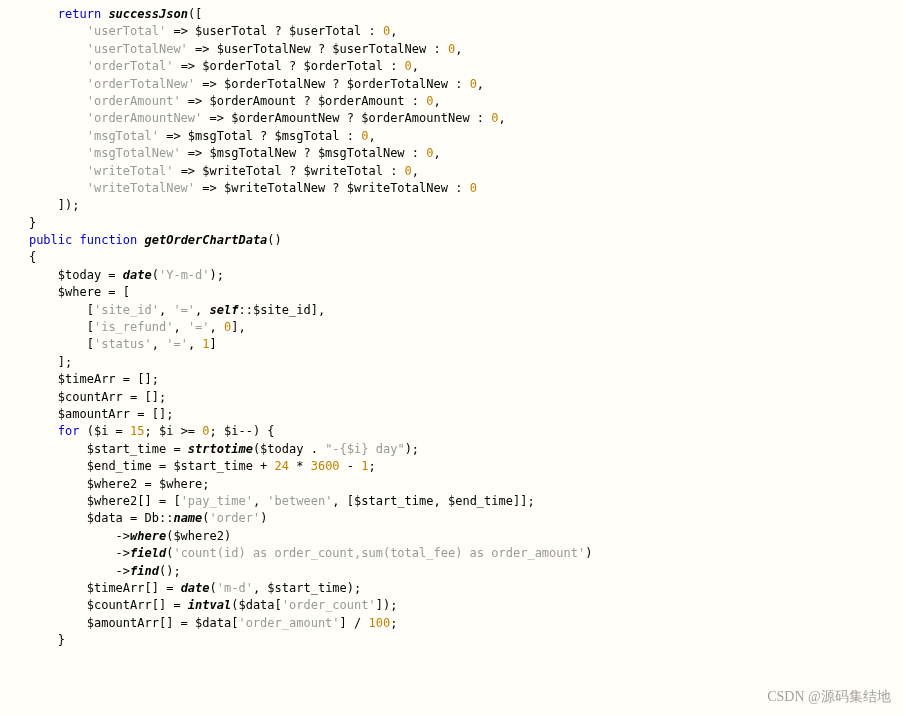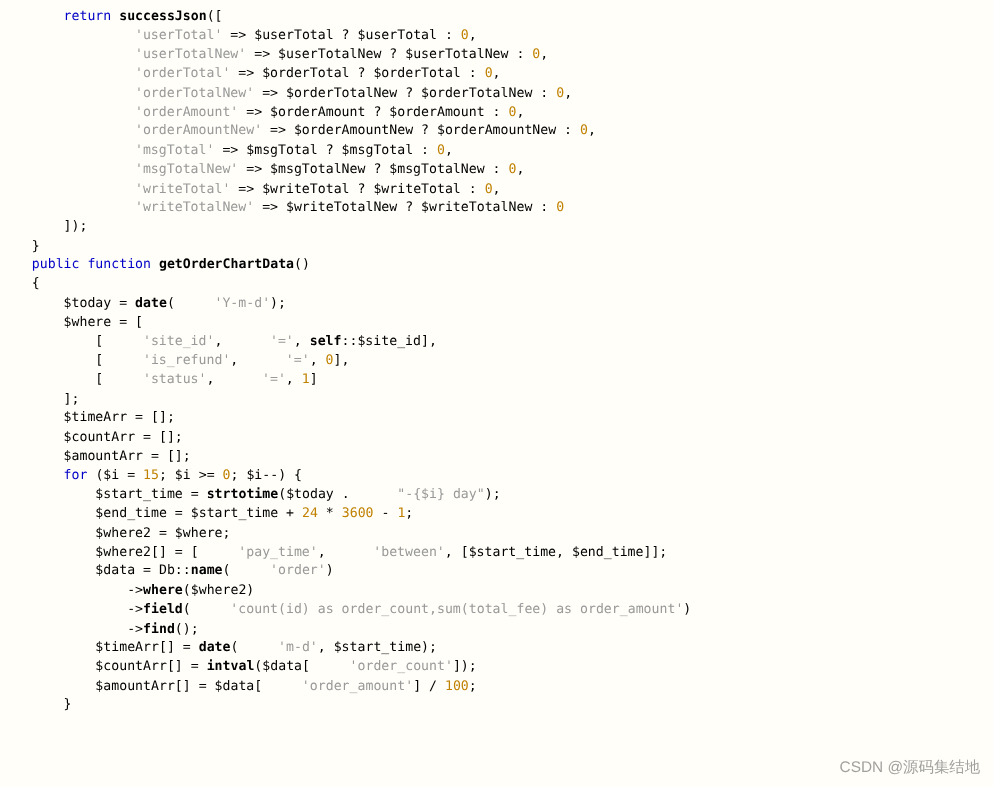--- a/index.html
+++ b/index.html
@@ -14,30 +14,30 @@
     height: 715px;
     overflow: hidden;
     position: relative;
   }
   pre {
     margin: 0;
     padding: 6px 0 0 0;
     white-space: pre;
   }
   .k  { color: #0000c8; font-weight: normal; }   
-  .fn { color: #000; font-weight: bold; }       
-  .s  { color: #999; margin-left: 36px; }                          
+  .fn { color: #000; font-weight: bold; font-style: italic; }       
+  .s  { color: #999; }                          
   .n  { color: #c08000; }                       
   .p  { color: #000; }                          
   .watermark {
     position: absolute;
     right: 12px;
     bottom: 8px;
     color: rgba(120,120,120,0.7);
-    font-family: Liberation Sans, sans-serif;
+    font-family: Liberation Serif, serif;
     font-size: 14px;
     text-align: right;
   }
 </style>
 </head>
 <body>
 
 <pre id="code"><div>        <span class="k">return</span><span class="p"> </span><span class="fn">successJson</span><span class="p">([</span></div><div>            <span class="s">'userTotal'</span><span class="p"> =&gt; $userTotal ? $userTotal : </span><span class="n">0</span><span class="p">,</span></div><div>            <span class="s">'userTotalNew'</span><span class="p"> =&gt; $userTotalNew ? $userTotalNew : </span><span class="n">0</span><span class="p">,</span></div><div>            <span class="s">'orderTotal'</span><span class="p"> =&gt; $orderTotal ? $orderTotal : </span><span class="n">0</span><span class="p">,</span></div><div>            <span class="s">'orderTotalNew'</span><span class="p"> =&gt; $orderTotalNew ? $orderTotalNew : </span><span class="n">0</span><span class="p">,</span></div><div>            <span class="s">'orderAmount'</span><span class="p"> =&gt; $orderAmount ? $orderAmount : </span><span class="n">0</span><span class="p">,</span></div><div>            <span class="s">'orderAmountNew'</span><span class="p"> =&gt; $orderAmountNew ? $orderAmountNew : </span><span class="n">0</span><span class="p">,</span></div><div>            <span class="s">'msgTotal'</span><span class="p"> =&gt; $msgTotal ? $msgTotal : </span><span class="n">0</span><span class="p">,</span></div><div>            <span class="s">'msgTotalNew'</span><span class="p"> =&gt; $msgTotalNew ? $msgTotalNew : </span><span class="n">0</span><span class="p">,</span></div><div>            <span class="s">'writeTotal'</span><span class="p"> =&gt; $writeTotal ? $writeTotal : </span><span class="n">0</span><span class="p">,</span></div><div>            <span class="s">'writeTotalNew'</span><span class="p"> =&gt; $writeTotalNew ? $writeTotalNew : </span><span class="n">0</span></div><div>        <span class="p">]);</span></div><div>    <span class="p">}</span></div><div></div><div>    <span class="k">public function</span><span class="p"> </span><span class="fn">getOrderChartData</span><span class="p">()</span></div><div>    <span class="p">{</span></div><div>        <span class="p">$today = </span><span class="fn">date</span><span class="p">(</span><span class="s">'Y-m-d'</span><span class="p">);</span></div><div>        <span class="p">$where = [</span></div><div>            <span class="p">[</span><span class="s">'site_id'</span><span class="p">, </span><span class="s">'='</span><span class="p">, </span><span class="fn">self</span><span class="p">::$site_id],</span></div><div>            <span class="p">[</span><span class="s">'is_refund'</span><span class="p">, </span><span class="s">'='</span><span class="p">, </span><span class="n">0</span><span class="p">],</span></div><div>            <span class="p">[</span><span class="s">'status'</span><span class="p">, </span><span class="s">'='</span><span class="p">, </span><span class="n">1</span><span class="p">]</span></div><div>        <span class="p">];</span></div><div></div><div>        <span class="p">$timeArr = [];</span></div><div>        <span class="p">$countArr = [];</span></div><div>        <span class="p">$amountArr = [];</span></div><div>        <span class="k">for</span><span class="p"> ($i = </span><span class="n">15</span><span class="p">; $i &gt;= </span><span class="n">0</span><span class="p">; $i--) {</span></div><div>            <span class="p">$start_time = </span><span class="fn">strtotime</span><span class="p">($today . </span><span class="s">"-{$i} day"</span><span class="p">);</span></div><div>            <span class="p">$end_time = $start_time + </span><span class="n">24</span><span class="p"> * </span><span class="n">3600</span><span class="p"> - </span><span class="n">1</span><span class="p">;</span></div><div></div><div>            <span class="p">$where2 = $where;</span></div><div>            <span class="p">$where2[] = [</span><span class="s">'pay_time'</span><span class="p">, </span><span class="s">'between'</span><span class="p">, [$start_time, $end_time]];</span></div><div>            <span class="p">$data = Db::</span><span class="fn">name</span><span class="p">(</span><span class="s">'order'</span><span class="p">)</span></div><div>                <span class="p">-&gt;</span><span class="fn">where</span><span class="p">($where2)</span></div><div>                <span class="p">-&gt;</span><span class="fn">field</span><span class="p">(</span><span class="s">'count(id) as order_count,sum(total_fee) as order_amount'</span><span class="p">)</span></div><div>                <span class="p">-&gt;</span><span class="fn">find</span><span class="p">();</span></div><div></div><div>            <span class="p">$timeArr[] = </span><span class="fn">date</span><span class="p">(</span><span class="s">'m-d'</span><span class="p">, $start_time);</span></div><div>            <span class="p">$countArr[] = </span><span class="fn">intval</span><span class="p">($data[</span><span class="s">'order_count'</span><span class="p">]);</span></div><div>            <span class="p">$amountArr[] = $data[</span><span class="s">'order_amount'</span><span class="p">] / </span><span class="n">100</span><span class="p">;</span></div><div>        <span class="p">}</span></div></pre>
 
 <div class="watermark">CSDN @源码集结地</div>

